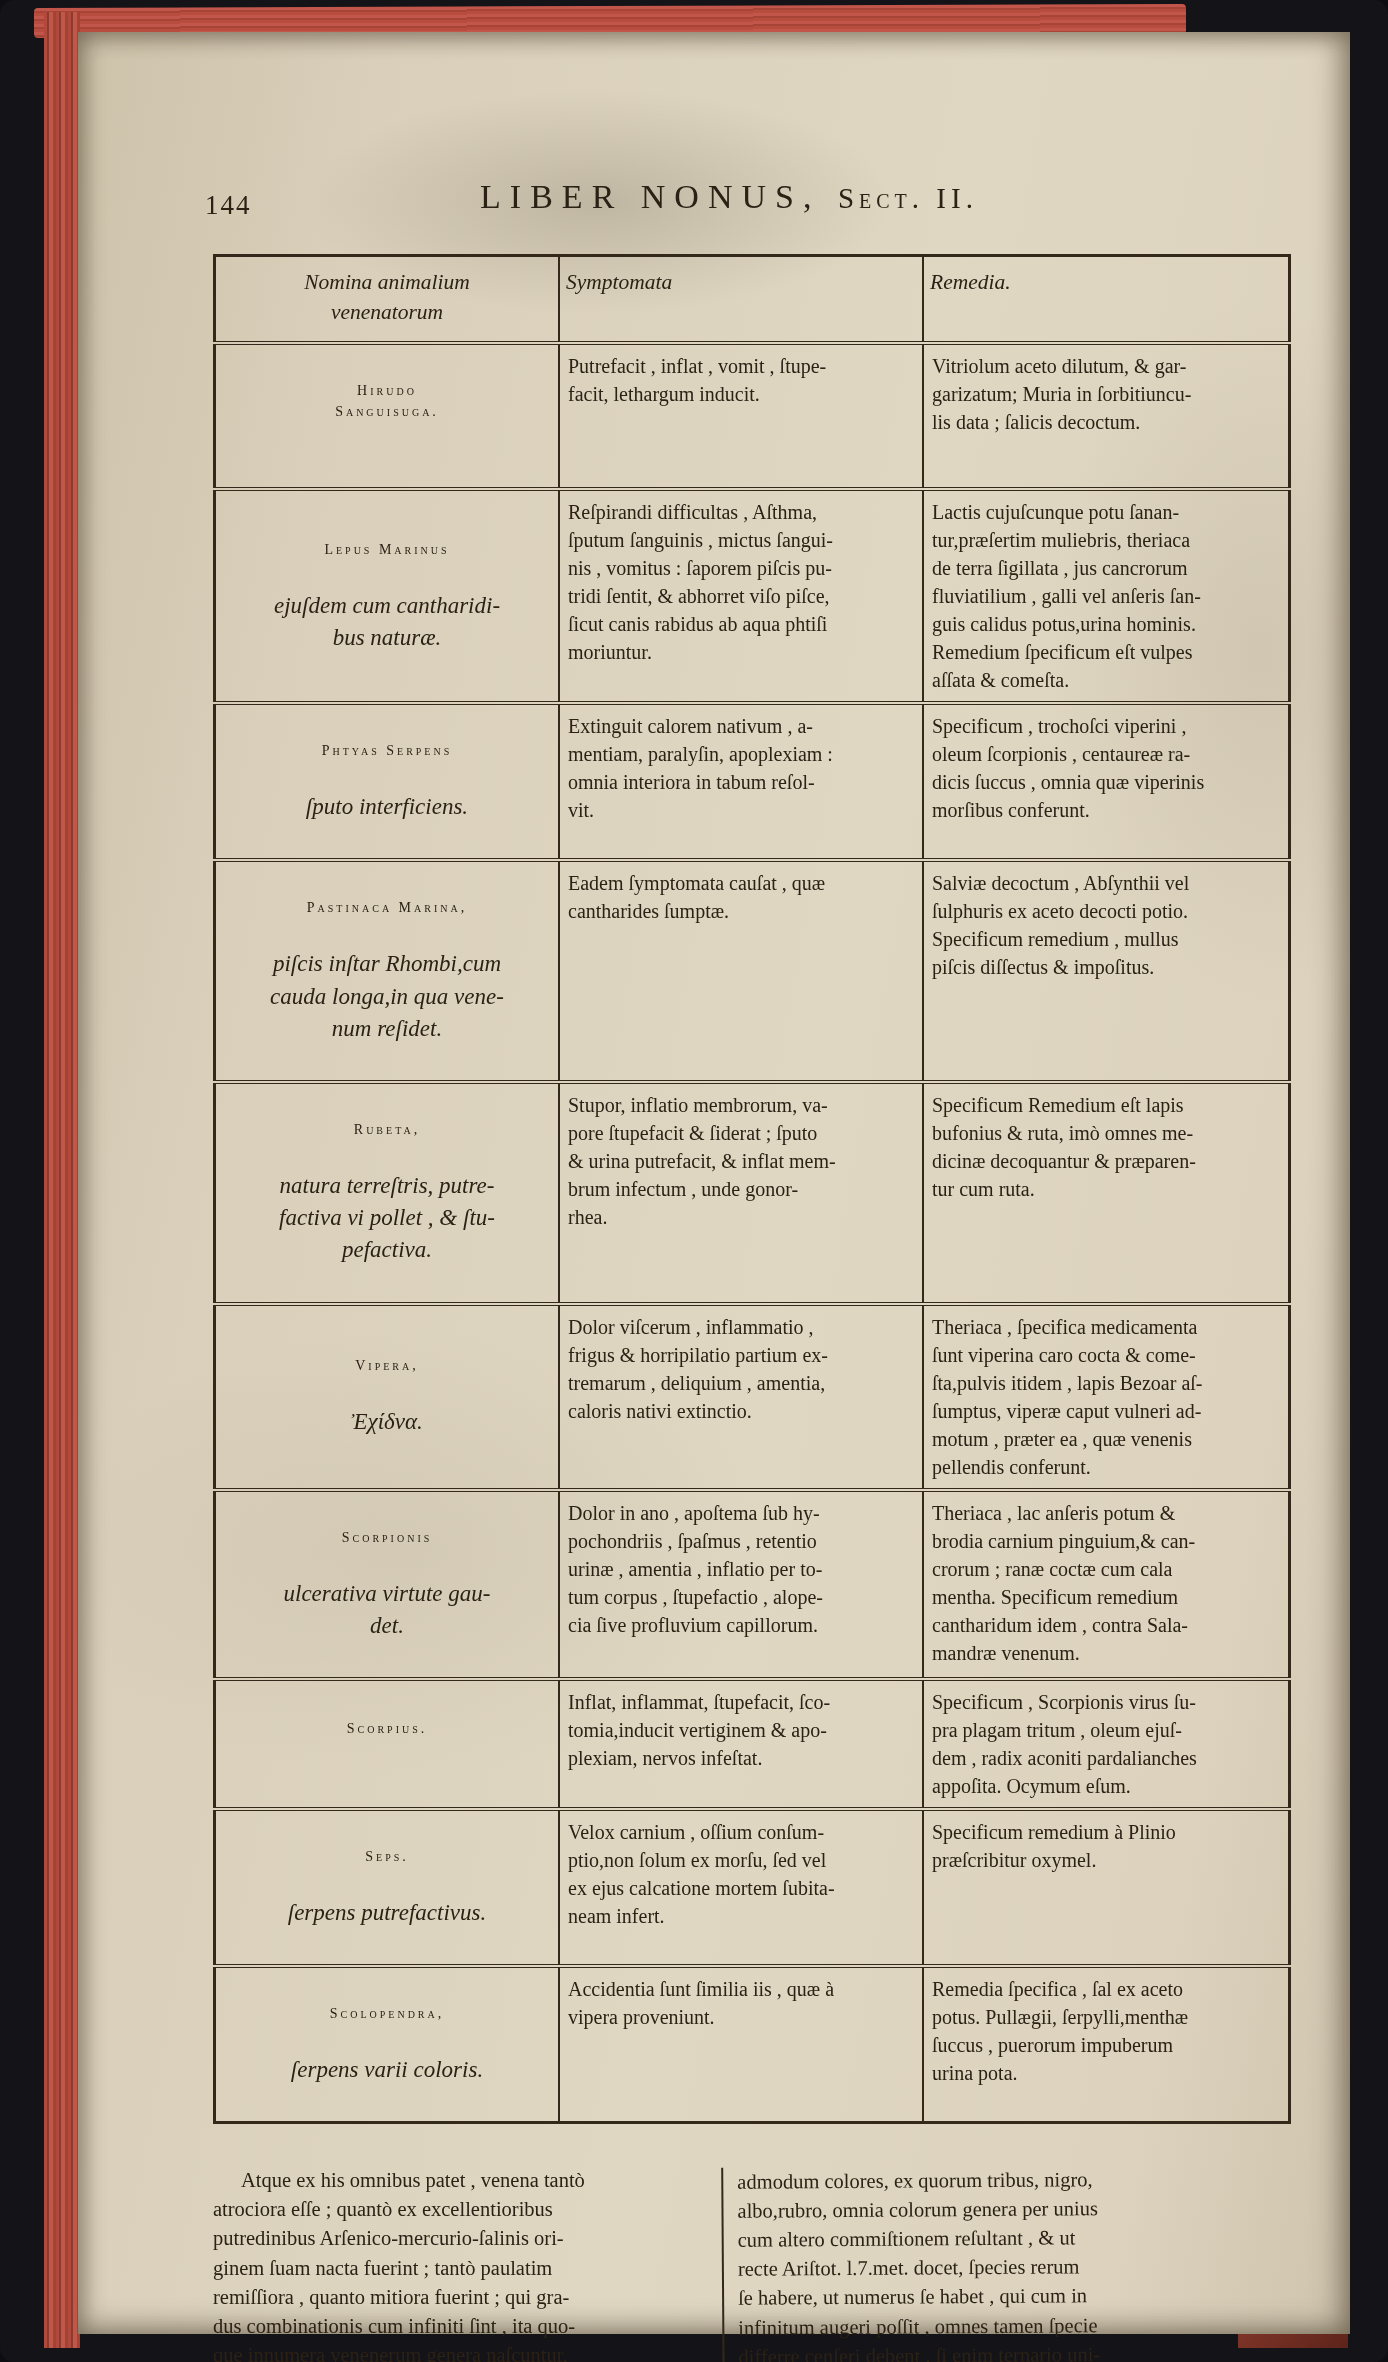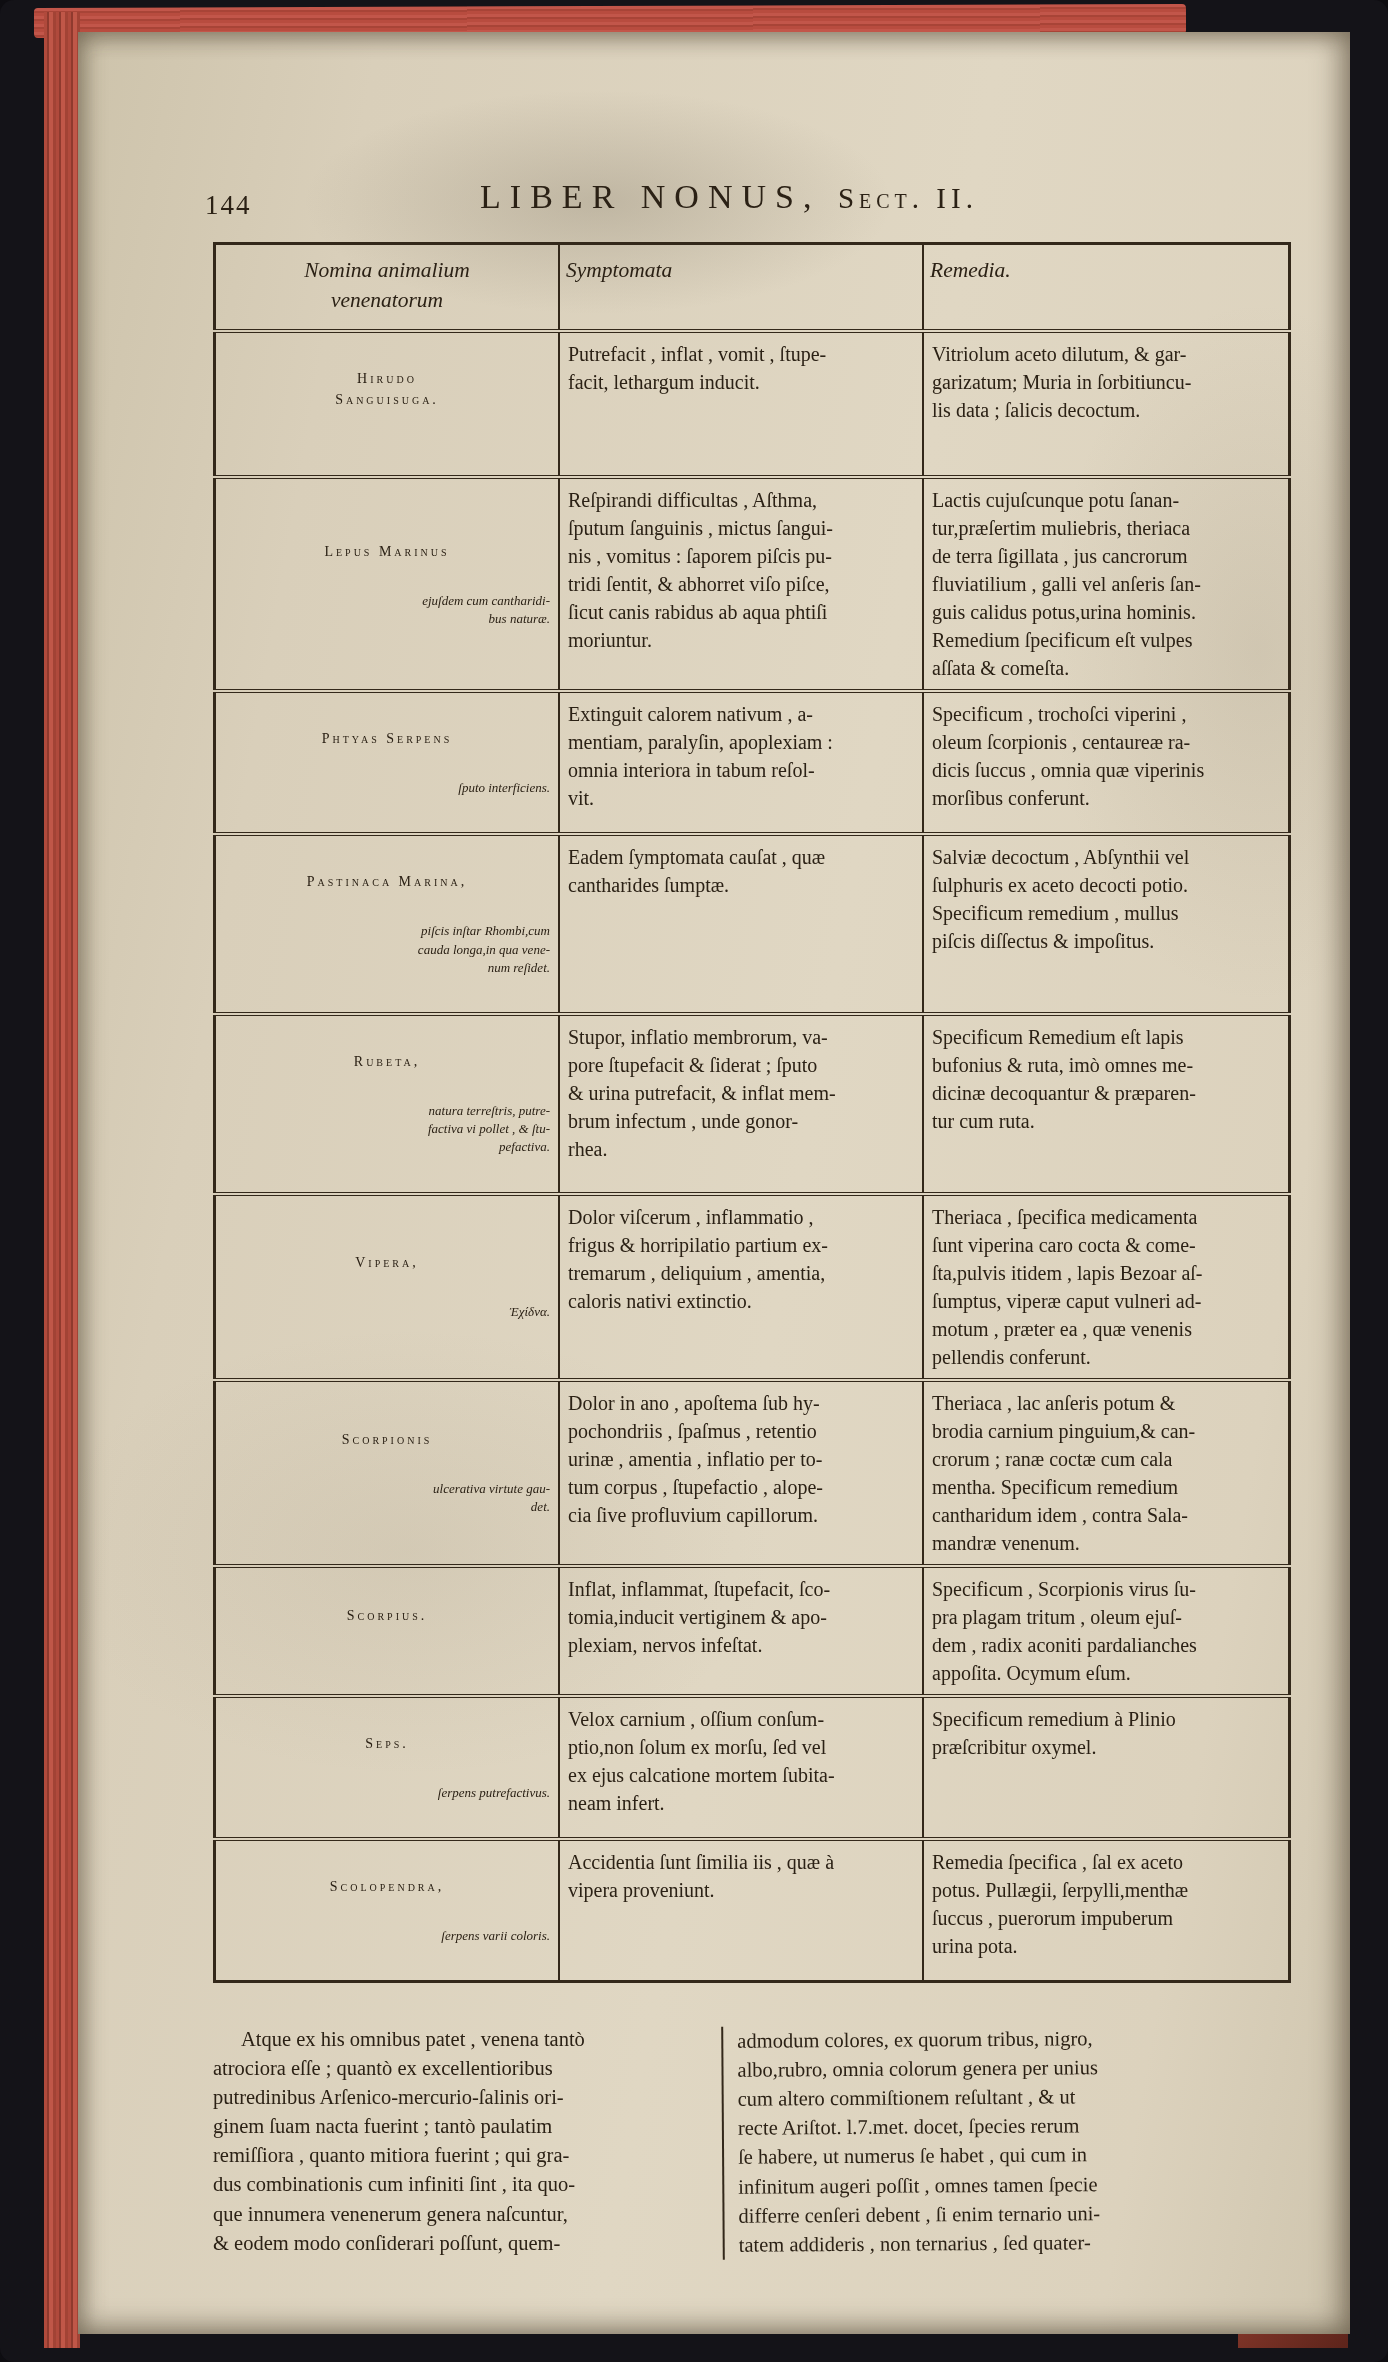--- a/index.html
+++ b/index.html
@@ -27,31 +27,31 @@
 
   .content{position:absolute;left:135px;top:0;width:1032px;}
 
   
   .page-head{position:relative;margin-top:146px;height:52px;}
   .pagenum{position:absolute;left:-8px;top:12px;font-size:27px;letter-spacing:2px;}
   .running-title{text-align:center;font-size:34px;letter-spacing:9px;white-space:nowrap;}
   .running-title .sect{font-variant:small-caps;font-size:29px;letter-spacing:5px;}
 
   
-  table.tbl{border-collapse:collapse;width:1032px;margin-top:12px;table-layout:fixed;}
+  table.tbl{border-collapse:collapse;width:1032px;margin-top:24px;table-layout:fixed;}
   .tbl td{border-left:2px solid #33281a;border-top:4px double #33281a;vertical-align:top;
           padding:7px 8px;font-size:20px;line-height:1.40;white-space:pre-line;}
   .tbl{border:3px solid #33281a;}
   .tbl .hd td{font-style:italic;text-align:left;font-size:21.5px;border-top:none;padding:10px 6px 14px;}
   td.c1{width:330px;}
   td.c2{width:350px;}
   td.c3{width:352px;}
   .tbl td.c1{vertical-align:middle;text-align:center;}
   .animal{font-variant:small-caps;letter-spacing:3px;font-size:14px;line-height:1.5;white-space:pre-line;}
-  .descr{font-style:italic;font-size:13px;text-align:right;margin-top:2px;white-space:pre-line;}
+  .descr{font-style:italic;font-size:23px;text-align:center;margin-top:2px;white-space:pre-line;}
 
   
   .footer{display:flex;margin-top:42px;width:1032px;}
   .fcol{font-size:20.5px;line-height:1.42;white-space:pre-line;}
   .fcol.left{width:497px;text-indent:28px;padding-right:12px;}
   .fcol.right{width:505px;border-left:2px solid #33281a;padding-left:14px;transform:rotate(-0.4deg);}
 </style>
 </head>
 <body>
 

